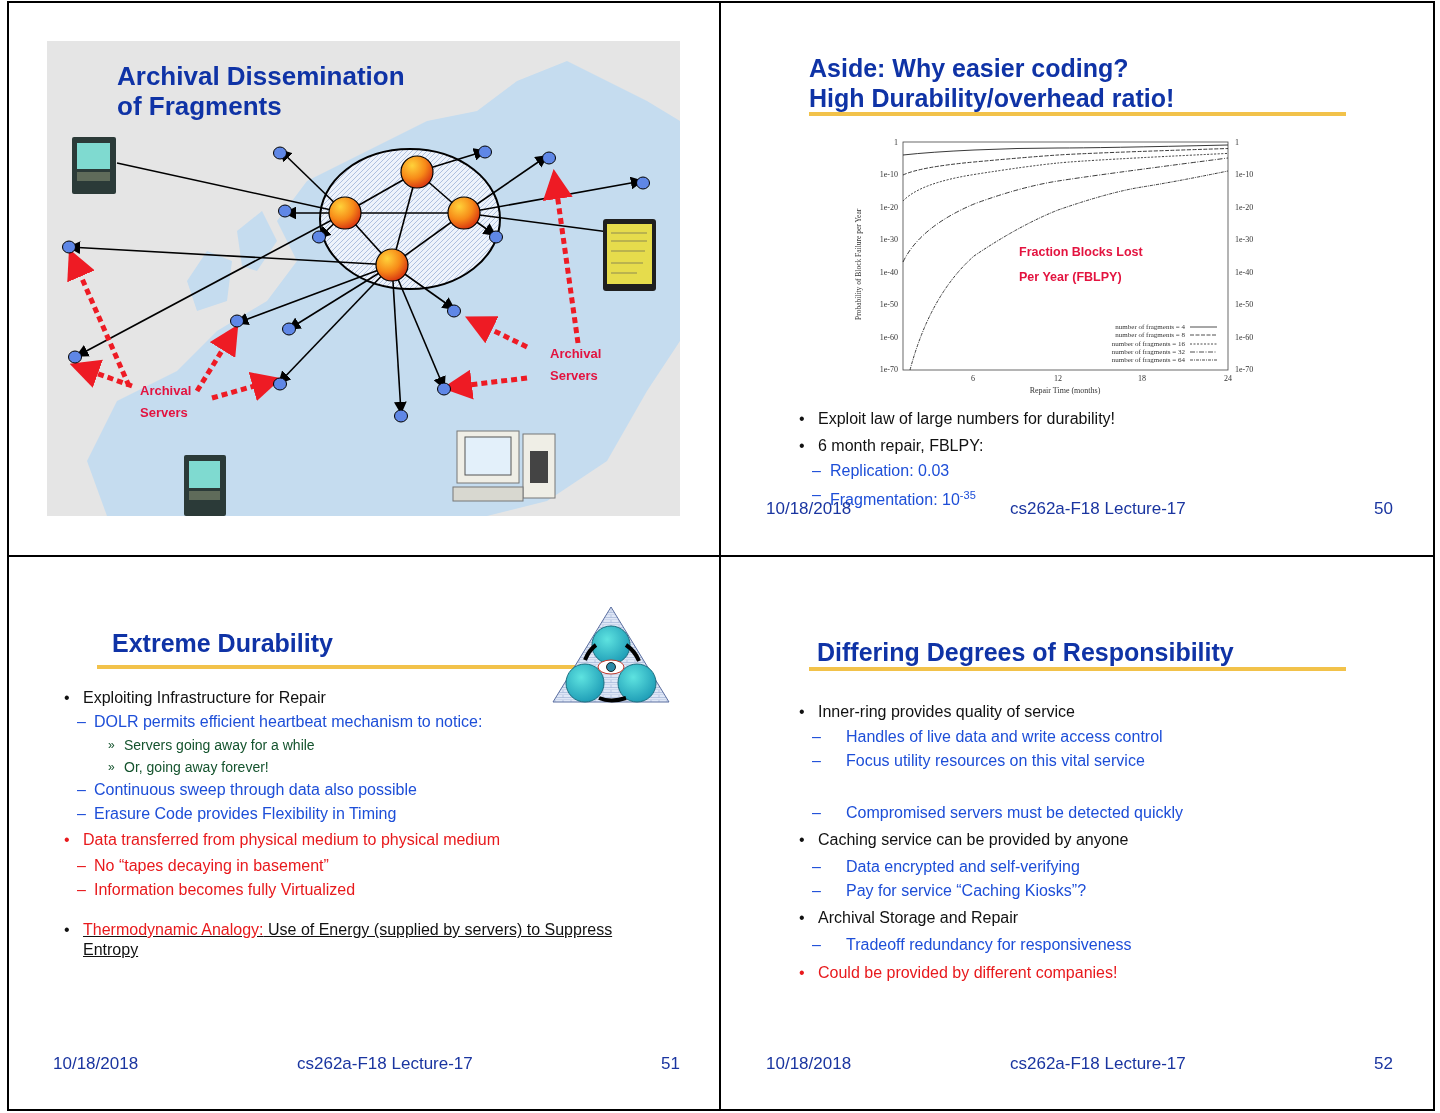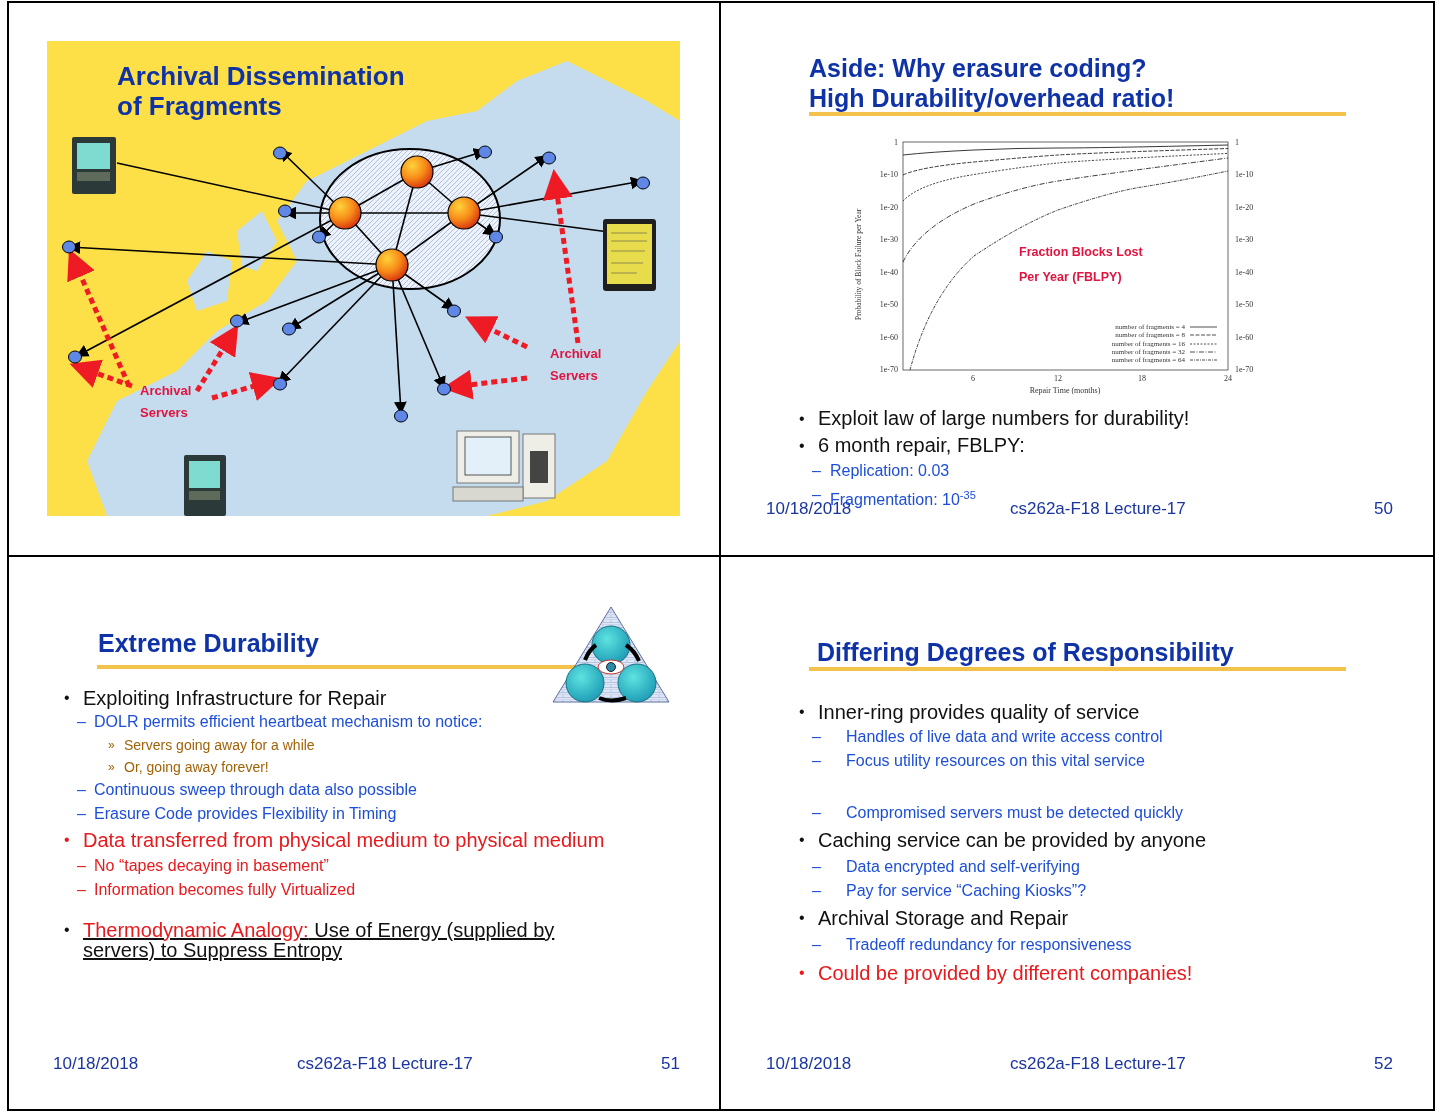--- a/index.html
+++ b/index.html
@@ -4,28 +4,28 @@
 <style>
   html,body{margin:0;padding:0;background:#fff;}
   body{width:1440px;height:1113px;position:relative;overflow:hidden;font-family:"Liberation Sans",sans-serif;}
   .frame{position:absolute;left:7px;top:1px;width:1428px;height:1110px;border:2px solid #000;box-sizing:border-box;}
   .vline{position:absolute;left:719px;top:1px;width:2px;height:1110px;background:#000;}
   .hline{position:absolute;left:7px;top:555px;width:1428px;height:2px;background:#000;}
   .title{position:absolute;color:#0f33a6;font-weight:bold;font-size:25px;line-height:30px;}
   .rule{position:absolute;height:4px;background:#f2c24a;}
   .footer{position:absolute;color:#1a35a0;font-weight:normal;font-size:17px;}
   ul.b{list-style:none;margin:0;padding:0;position:absolute;}
-  .l1{font-size:20px;line-height:24px;color:#111;position:relative;padding-left:19px;}
+  .l1{font-size:16px;line-height:24px;color:#111;position:relative;padding-left:19px;}
   .l1::before{content:"•";position:absolute;left:0;top:0;font-size:16px;}
   .l2{font-size:16px;line-height:24px;color:#1d4ed8;padding-left:30px;position:relative;}
   .l2::before{content:"–";position:absolute;left:13px;}
-  .l3{font-size:14px;line-height:22px;color:#a16207;padding-left:60px;position:relative;}
+  .l3{font-size:14px;line-height:22px;color:#14532d;padding-left:60px;position:relative;}
   .l3::before{content:"»";position:absolute;left:44px;font-size:12px;}
   .red{color:#e8191c !important;}
-  .map{position:absolute;left:47px;top:41px;width:633px;height:475px;background:#fde047;overflow:hidden;}
+  .map{position:absolute;left:47px;top:41px;width:633px;height:475px;background:#e5e5e5;overflow:hidden;}
   .map-title{position:absolute;left:70px;top:20px;color:#0f33a6;font-weight:bold;font-size:26px;line-height:30px;}
   .srv-label{position:absolute;color:#e3133f;font-weight:bold;font-size:13px;line-height:22px;}
   .chart{position:absolute;left:850px;top:135px;width:420px;height:265px;}
   .chart-label{position:absolute;color:#e3133f;font-weight:bold;font-size:12.5px;}
   sup{font-size:11px;}
 </style>
 </head>
 <body>
 
 <div class="frame"></div>
@@ -162,21 +162,21 @@
     <div>Archival</div>
     <div>Servers</div>
   </div>
   <div class="srv-label" style="left:503px;top:302px;">
     <div>Archival</div>
     <div>Servers</div>
   </div>
 </div>
 
 <div class="title" style="left:809px;top:53px;">
-  <div>Aside: Why erasure coding?</div>
+  <div>Aside: Why easier coding?</div>
   <div>High Durability/overhead ratio!</div>
 </div>
 <div class="rule" style="left:809px;top:112px;width:537px;"></div>
 
 <div class="chart">
   <svg width="420" height="265" viewBox="0 0 420 265" style="position:absolute;left:0;top:0;">
     <g font-family="Liberation Serif, serif" font-size="8" fill="#333">
       <rect x="53" y="7" width="325" height="228" fill="#fff" stroke="#444" stroke-width="0.8"></rect>
 
       <g text-anchor="end">
@@ -239,21 +239,21 @@
 <ul class="b" style="left:799px;top:405px;width:560px;">
   <li class="l1" style="line-height:27px;">Exploit law of large numbers for durability!</li>
   <li class="l1" style="line-height:27px;">6 month repair, FBLPY:</li>
   <li class="l2" style="padding-left:31px;">Replication: 0.03</li>
   <li class="l2" style="padding-left:31px;"><span>Fragmentation: 10</span><sup>-35</sup></li>
 </ul>
 <div class="footer" style="left:766px;top:499px;">10/18/2018</div>
 <div class="footer" style="left:1010px;top:499px;">cs262a-F18 Lecture-17</div>
 <div class="footer" style="left:1374px;top:499px;">50</div>
 
-<div class="title" style="left:98px;top:628px;">Extreme Durability</div>
+<div class="title" style="left:112px;top:628px;">Extreme Durability</div>
 <div class="rule" style="left:97px;top:665px;width:490px;"></div>
 <div style="position:absolute;left:551px;top:605px;width:120px;height:100px;">
   <svg width="120" height="100" viewBox="0 0 120 100">
     <defs>
       <pattern id="brick" width="8" height="5" patternUnits="userSpaceOnUse">
           <rect width="8" height="5" fill="#dfe7f6"></rect>
           <path d="M0 5 H8 M4 0 V2.5 M0 2.5 H8" stroke="#9aaed4" stroke-width="0.6"></path>
         </pattern>
       <radialGradient id="tg" cx="40%" cy="35%" r="70%">
           <stop offset="0%" stop-color="#5ee3e0"></stop>

